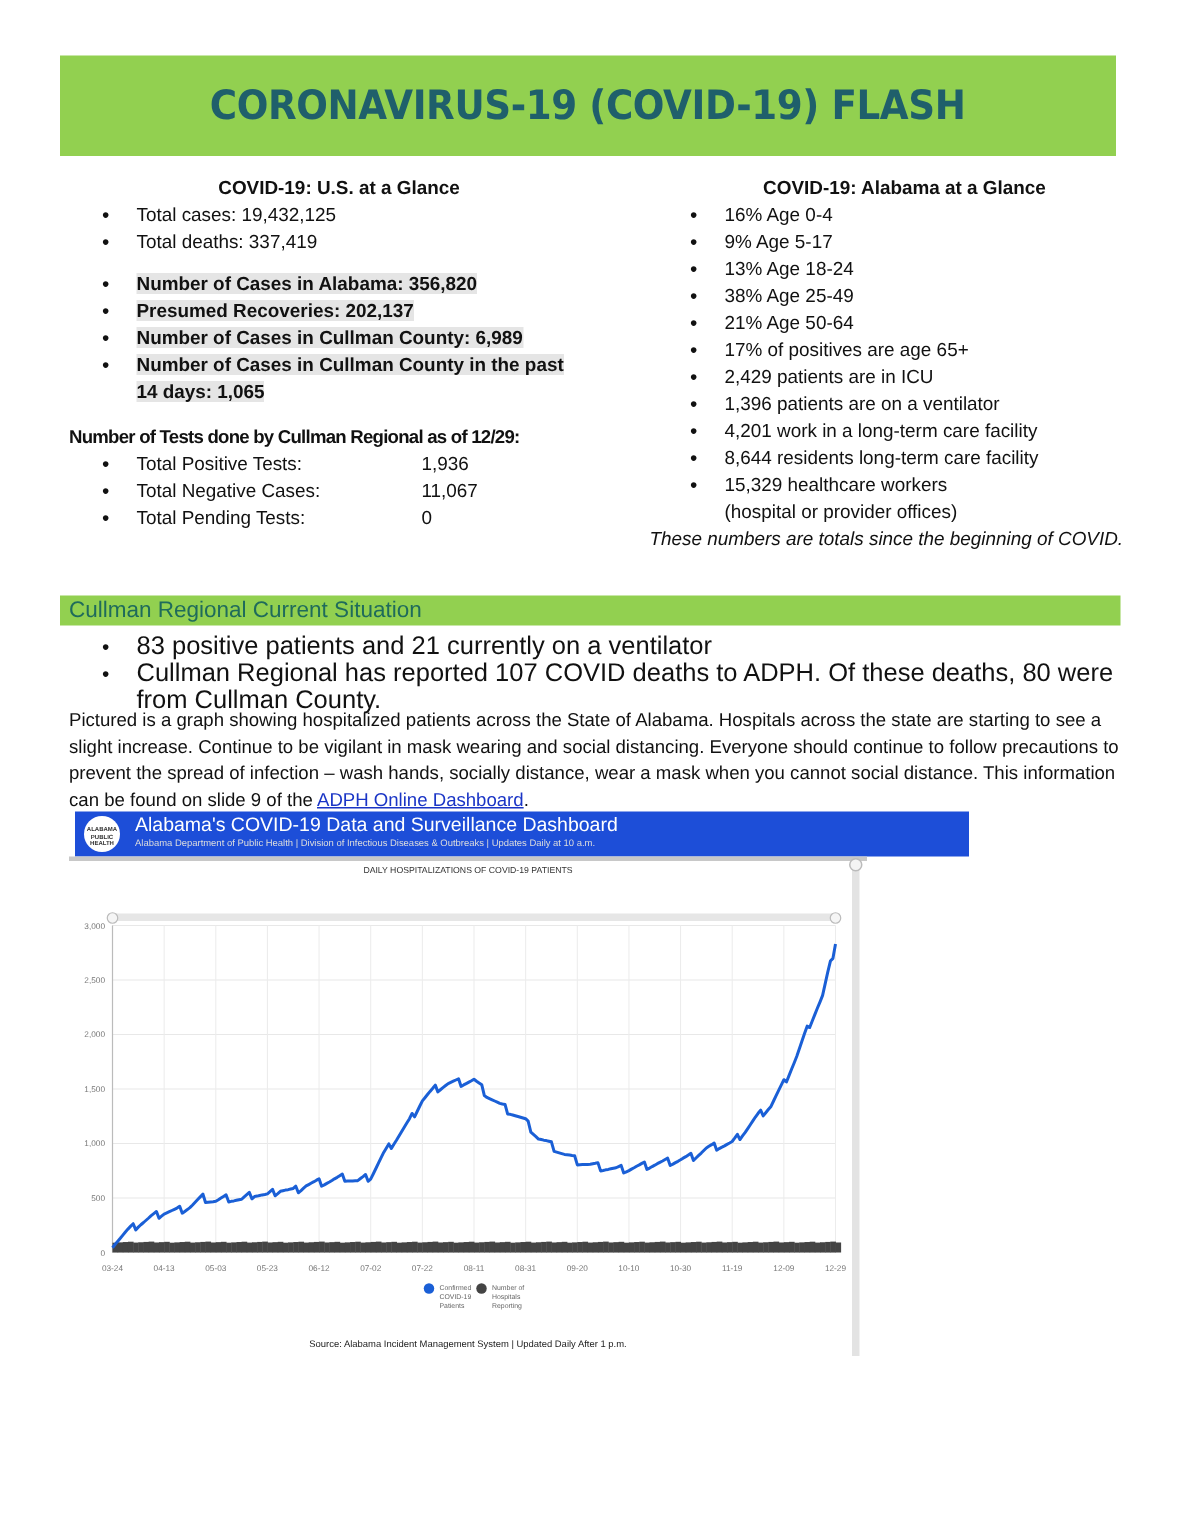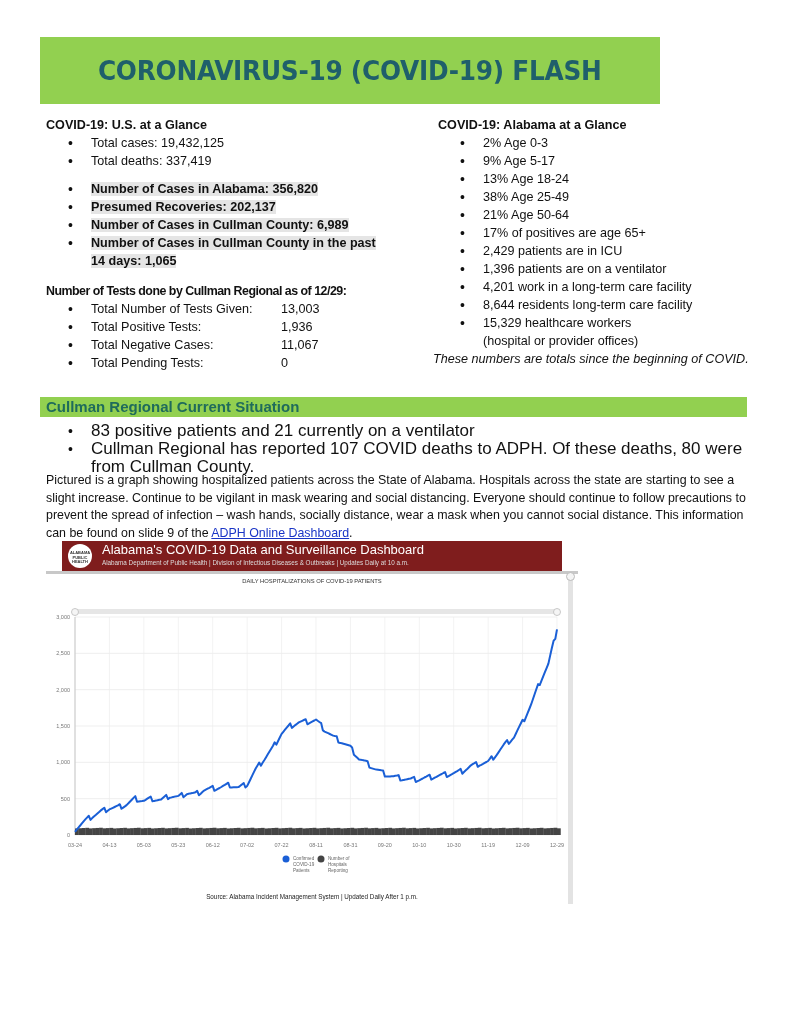--- a/index.html
+++ b/index.html
@@ -1,44 +1,44 @@
 <!DOCTYPE html>
 <html><head>
 <meta charset="utf-8">
 <style>
   * { box-sizing: border-box; margin: 0; padding: 0; }
   html, body { width: 791px; height: 1024px; background: #ffffff; }
   body { position: relative; font-family: "Liberation Sans", sans-serif; color: #111; overflow: hidden; }
 
-  .banner { position: absolute; left: 40px; top: 37px; width: 620px; height: 67px; background: #92d050;
+  .banner { position: absolute; left: 40px; top: 37px; width: 704px; height: 67px; background: #92d050;
             display: flex; align-items: center; justify-content: center; }
   .banner h1 { font-family: "DejaVu Sans", sans-serif; font-weight: bold; font-size: 27px; color: #1f5f6b; letter-spacing: -0.3px; transform: scaleX(0.92); }
 
   .col { position: absolute; font-size: 12.6px; line-height: 18px; }
   .col-left { left: 46px; top: 116px; width: 360px; }
   .col-right { left: 438px; top: 116px; width: 330px; }
-  .sec-title { font-weight: bold; font-size: 12.6px; }
+  .sec-title { font-weight: bold; font-size: 12.6px; text-align: center; }
   ul.bul { list-style: none; }
   ul.bul li { position: relative; padding-left: 45px; }
   ul.bul li::before { content: "\2022"; position: absolute; left: 22px; top: 0; font-size: 14px; }
   .hl { background: #e5e5e5; font-weight: bold; }
   .gap { height: 10px; }
   .tests-title { font-weight: bold; font-size: 12.4px; letter-spacing: -0.5px; margin-top: 12px; }
   .test-row { display: flex; }
   .test-row .lbl { width: 190px; }
   .note { font-style: italic; margin-left: -5px; }
 
   .section-bar { position: absolute; left: 40px; top: 397px; width: 707px; height: 20px; background: #92d050; }
-  .section-bar span { position: absolute; left: 6px; top: 0px; font-weight: bold; font-size: 15px; color: #1f6b5b; line-height: 20px; }
+  .section-bar span { position: absolute; left: 6px; top: 0px; font-weight: normal; font-size: 15px; color: #1f6b5b; line-height: 20px; }
   .situation { position: absolute; left: 46px; top: 422px; width: 710px; font-size: 17px; line-height: 18px; }
   .para { position: absolute; left: 46px; top: 472px; width: 705px; font-size: 12.4px; line-height: 17.5px; }
   .para a { color: #1a35c6; text-decoration: underline; }
 
   .dash { position: absolute; left: 46px; top: 541px; width: 532px; height: 364px; background: #fff; }
-  .dash-head { position: absolute; left: 16px; top: 0; width: 500px; height: 30px; background: #7f1d1d; }
+  .dash-head { position: absolute; left: 4px; top: 0; width: 596px; height: 30px; background: #1d4ed8; }
   .dash-logo { position: absolute; left: 6px; top: 3px; width: 24px; height: 24px; border-radius: 50%; background: #fff;
                font-size: 4px; line-height: 4.5px; color: #333; text-align: center; padding-top: 7px; font-weight: bold; }
   .dash-title { position: absolute; left: 40px; top: 1px; color: #fff; font-size: 13px; }
   .dash-sub { position: absolute; left: 40px; top: 18px; color: #ddd; font-size: 6.3px; }
   .dash-gray { position: absolute; left: 0; top: 30px; width: 532px; height: 3px; background: #c8c8c8; }
   .chart-title { position: absolute; left: 0; top: 37px; width: 532px; text-align: center; font-size: 5.8px; color: #333; }
   .scroll-v { position: absolute; left: 522px; top: 33px; width: 5px; height: 330px; background: #e3e3e3; }
   .scroll-knob { position: absolute; left: 520px; top: 31px; width: 9px; height: 9px; border-radius: 50%; border: 1px solid #bbb; background: #f4f4f4; }
   .dash-source { position: absolute; left: 0; top: 352px; width: 532px; text-align: center; font-size: 6.3px; color: #222; }
   svg text { font-family: "Liberation Sans", sans-serif; }
@@ -59,42 +59,38 @@
   <div class="gap"></div>
   <ul class="bul">
     <li><span class="hl">Number of Cases in Alabama: 356,820</span></li>
     <li><span class="hl">Presumed Recoveries: 202,137</span></li>
     <li><span class="hl">Number of Cases in Cullman County: 6,989</span></li>
     <li><span class="hl">Number of Cases in Cullman County in the past</span><br><span class="hl">14 days: 1,065</span></li>
   </ul>
   <div class="tests-title">Number of Tests done by Cullman Regional as of 12/29:</div>
   <ul class="bul">
     <li class="test-row">
-        <span class="lbl">Total Number of Tests Given:</span>
-        <span>13,003</span>
-      </li>
-    <li class="test-row">
         <span class="lbl">Total Positive Tests:</span>
         <span>1,936</span>
       </li>
     <li class="test-row">
         <span class="lbl">Total Negative Cases:</span>
         <span>11,067</span>
       </li>
     <li class="test-row">
         <span class="lbl">Total Pending Tests:</span>
         <span>0</span>
       </li>
   </ul>
 </div>
 
 <div class="col col-right">
   <div class="sec-title">COVID-19: Alabama at a Glance</div>
   <ul class="bul">
-    <li>2% Age 0-3</li>
+    <li>16% Age 0-4</li>
     <li>9% Age 5-17</li>
     <li>13% Age 18-24</li>
     <li>38% Age 25-49</li>
     <li>21% Age 50-64</li>
     <li>17% of positives are age 65+</li>
     <li>2,429 patients are in ICU</li>
     <li>1,396 patients are on a ventilator</li>
     <li>4,201 work in a long-term care facility</li>
     <li>8,644 residents long-term care facility</li>
     <li><span>15,329 healthcare workers</span><br><span>(hospital or provider offices)</span></li>

